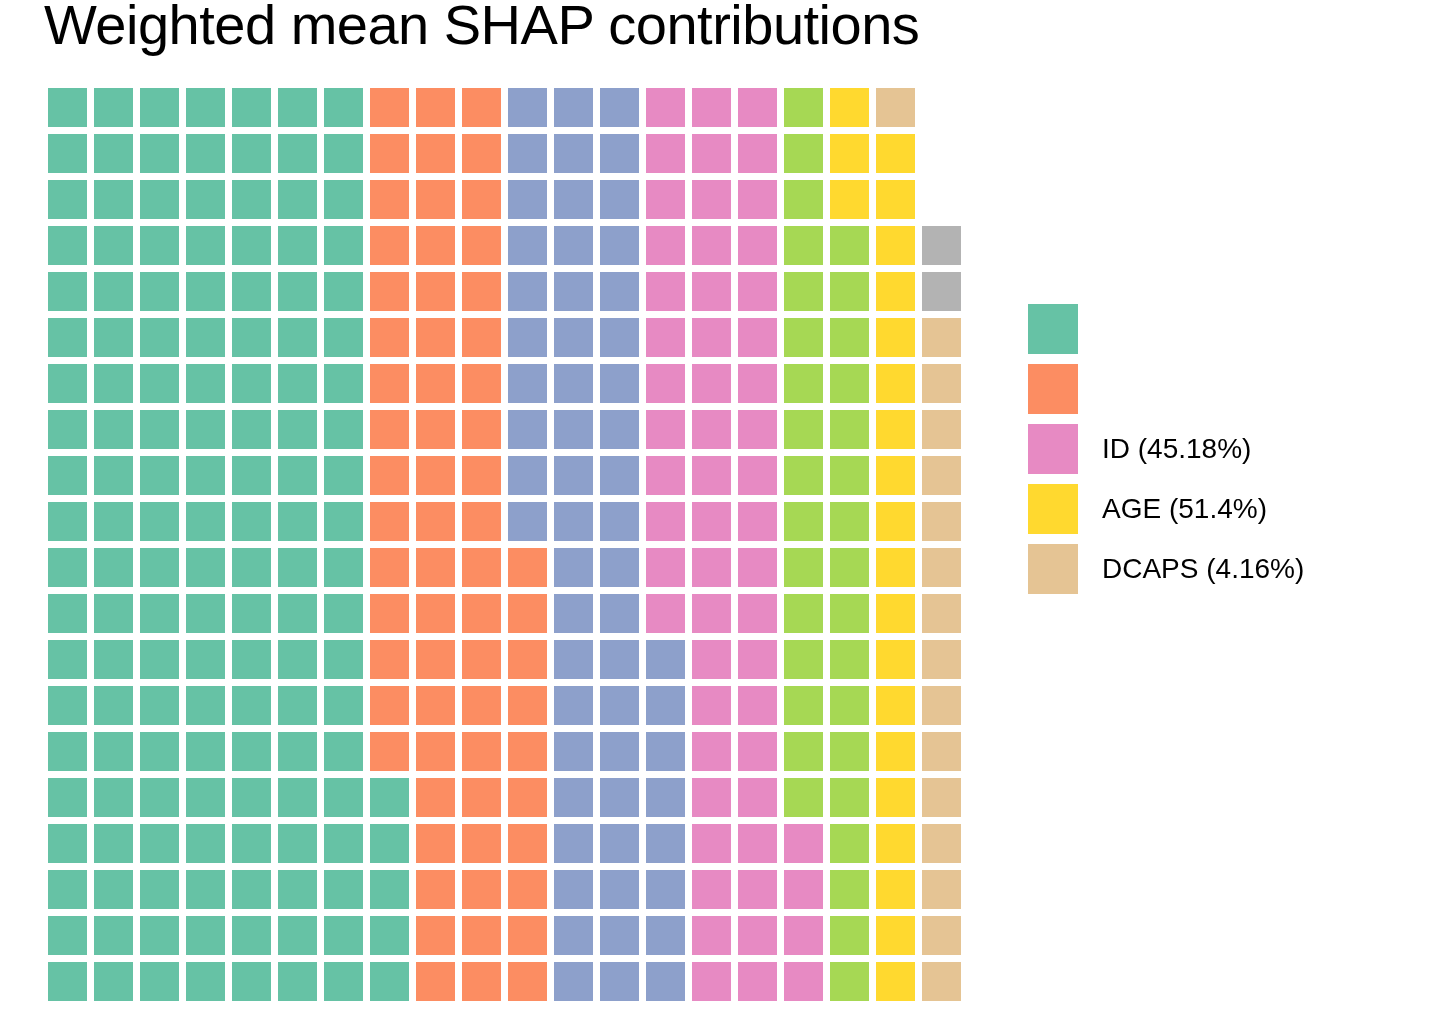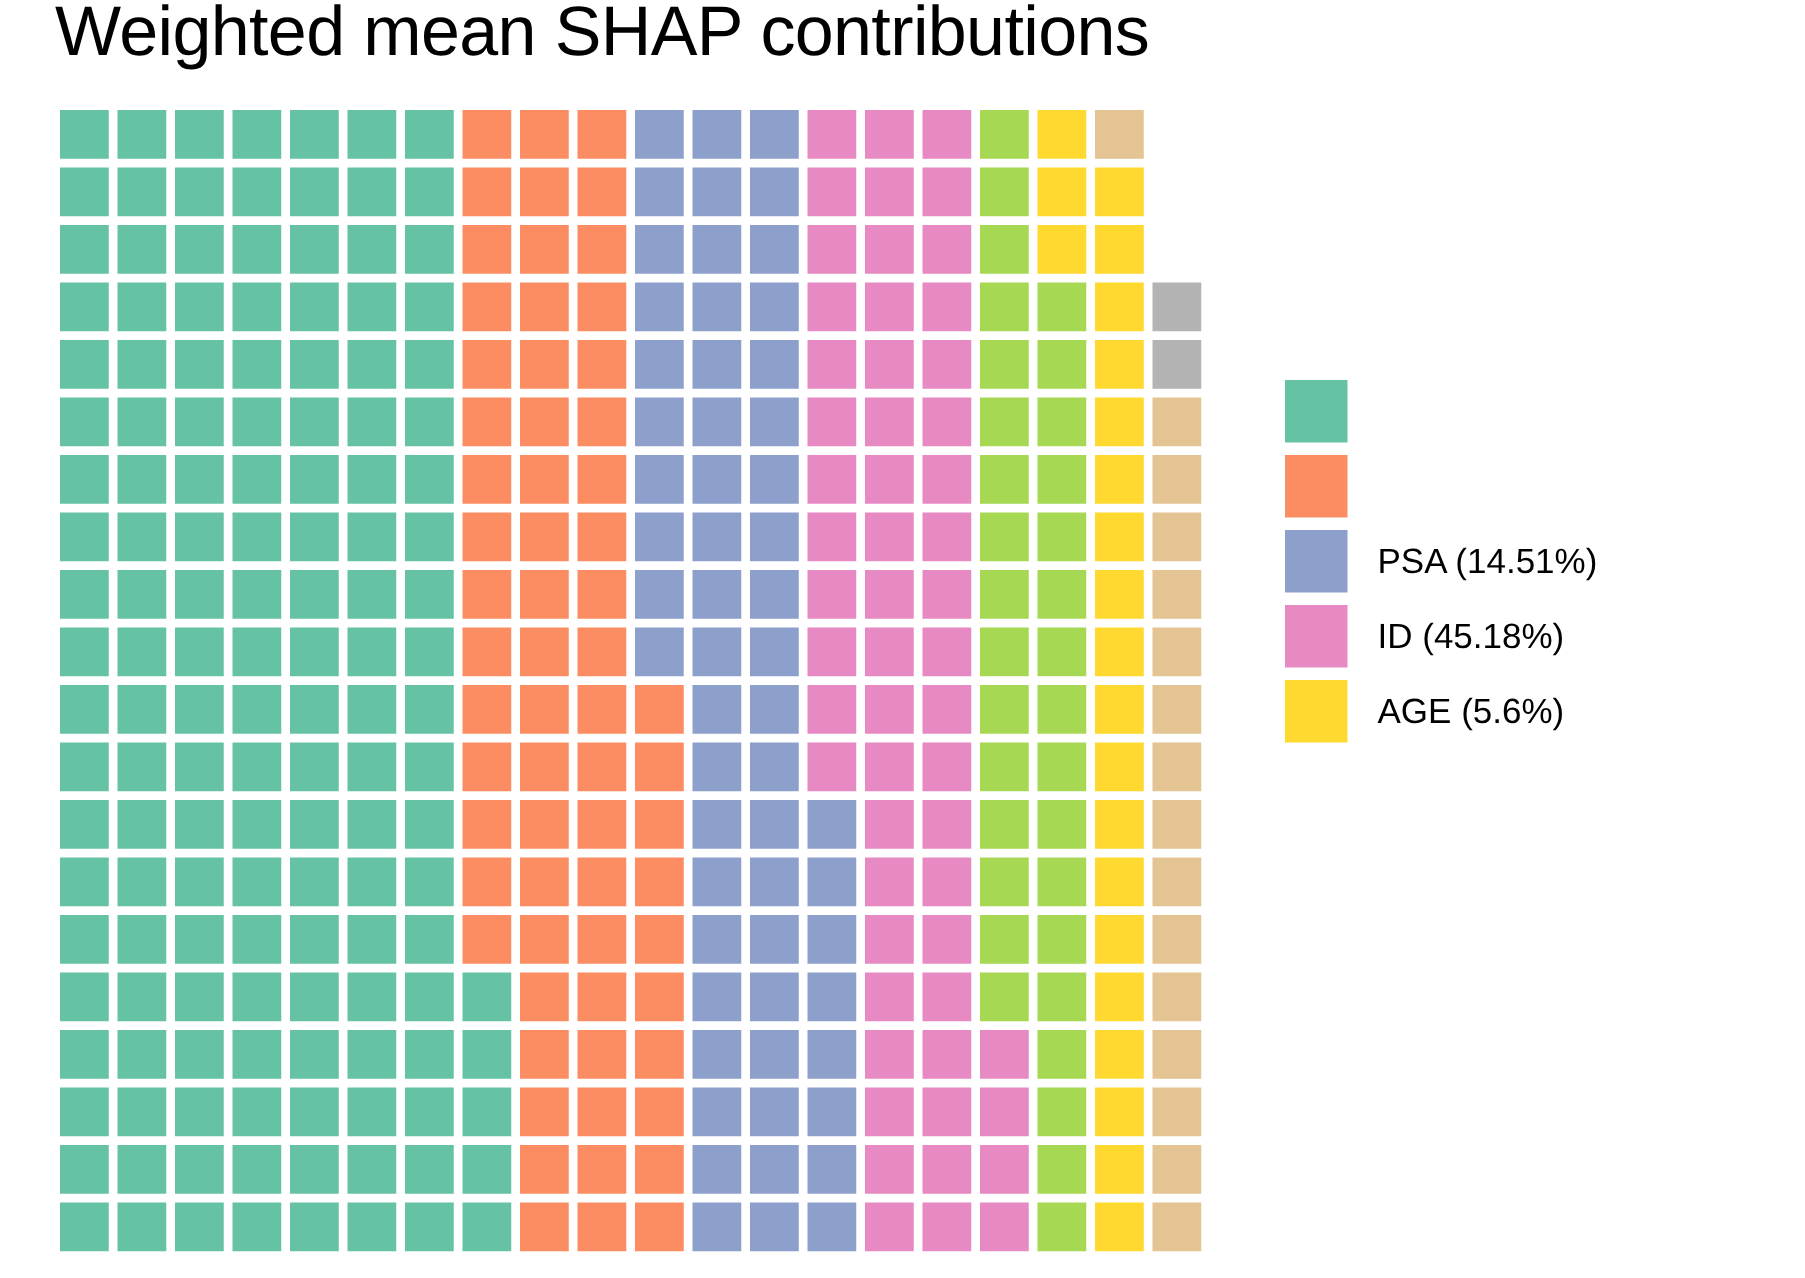--- a/index.html
+++ b/index.html
@@ -475,25 +475,25 @@
     </div>
 
   <div class="legend">
       <div class="legend-item">
         <div class="legend-swatch" style="background: rgb(102, 194, 165);"></div>
       </div>
       <div class="legend-item">
         <div class="legend-swatch" style="background: rgb(252, 141, 98);"></div>
       </div>
       <div class="legend-item">
-        <div class="legend-swatch" style="background: rgb(141, 160, 203);"></div>
-        <span class="legend-label">PSA (14.51%)</span>
-      </div>
-      <div class="legend-item">
         <div class="legend-swatch" style="background: rgb(231, 138, 195);"></div>
         <span class="legend-label">ID (45.18%)</span>
       </div>
       <div class="legend-item">
         <div class="legend-swatch" style="background: rgb(255, 217, 47);"></div>
-        <span class="legend-label">AGE (5.6%)</span>
+        <span class="legend-label">AGE (51.4%)</span>
+      </div>
+      <div class="legend-item">
+        <div class="legend-swatch" style="background: rgb(229, 196, 148);"></div>
+        <span class="legend-label">DCAPS (4.16%)</span>
       </div>
     </div>
 </div>
 
 </body></html>

